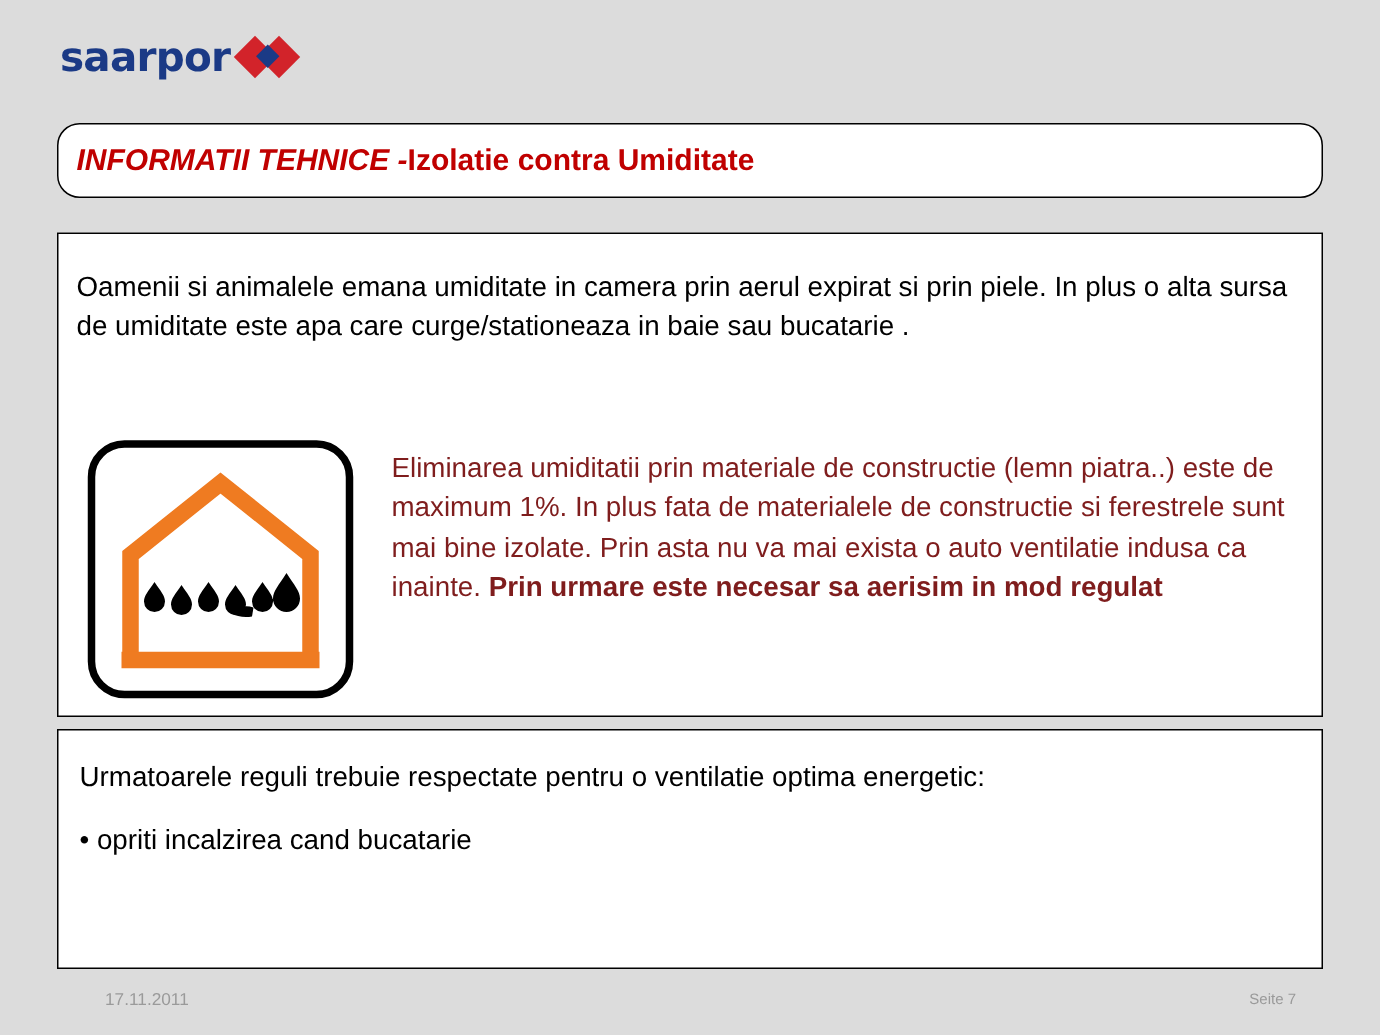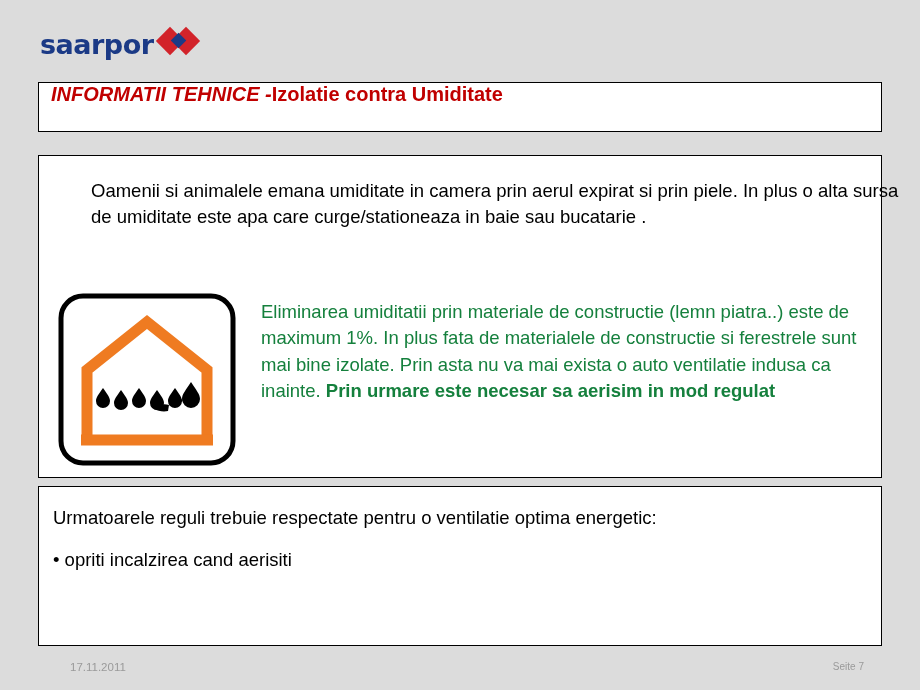--- a/index.html
+++ b/index.html
@@ -27,21 +27,21 @@
     top: 0;
     left: 0;
     width: 920px;
     height: 72px;
   }
   .logo {
     position: absolute;
     left: 40px;
     top: 18px;
     display: flex;
-    align-items: flex-end;
+    align-items: center;
     height: 40px;
   }
   .logo-text {
     font-family: "DejaVu Sans", sans-serif;
     font-weight: bold;
     font-size: 27px;
     color: #1b3a86;
     letter-spacing: -0.5px;
     line-height: 1;
   }
@@ -88,20 +88,22 @@
     background: #ffffff;
     border: 1px solid #000000;
     box-sizing: border-box;
   }
   .title-box {
     left: 38px;
     top: 82px;
     width: 844px;
     height: 50px;
     display: flex;
+    align-items: center;
+    border-radius: 15px;
   }
   .title-text {
     padding-left: 12px;
     font-size: 20px;
     font-weight: bold;
     color: #c00000;
     font-family: "Liberation Sans", sans-serif;
     font-style: italic;
     white-space: nowrap;
   }
@@ -116,41 +118,40 @@
     height: 323px;
   }
   .para-top {
     position: absolute;
     left: 12px;
     top: 22px;
     width: 810px;
     font-size: 18.5px;
     color: #000;
     line-height: 1.42;
-    margin-left: 40px;
   }
 
   .figure {
     position: absolute;
     left: 18px;
     top: 136px;
     width: 180px;
     height: 175px;
   }
   .figure svg {
     display: block;
   }
 
   .para-right {
     position: absolute;
     left: 222px;
     top: 143px;
     width: 600px;
     font-size: 18.5px;
-    color: #15803d;
+    color: #7f1d1d;
     line-height: 1.43;
   }
   .para-right b {
     font-weight: bold;
   }
 
   .rules-box {
     left: 38px;
     top: 486px;
     width: 844px;
@@ -232,20 +233,20 @@
         <path d="M112 112 c 5 -5 10 -6 14 -4 c -3 4 -8 6 -13 6 z" fill="#000000"></path>
       </svg>
     </div>
 
     <div class="para-right"><span>Eliminarea umiditatii prin materiale de constructie (lemn piatra..) este de maximum 1%. In plus fata de materialele de constructie si ferestrele sunt mai bine izolate. Prin asta nu va mai exista o auto ventilatie indusa ca inainte. </span><b>Prin urmare este necesar sa aerisim in mod regulat</b></div>
   </div>
 
   <div class="box rules-box">
     <div class="rules-intro">Urmatoarele reguli trebuie respectate pentru o ventilatie optima energetic:</div>
     <div class="rules-list">
-      <div>• opriti incalzirea cand aerisiti</div>
+      <div>• opriti incalzirea cand bucatarie</div>
     </div>
   </div>
 
   <div class="footer-date">17.11.2011</div>
   <div class="footer-page">Seite 7</div>
 
 </div>
 
 </body></html>

